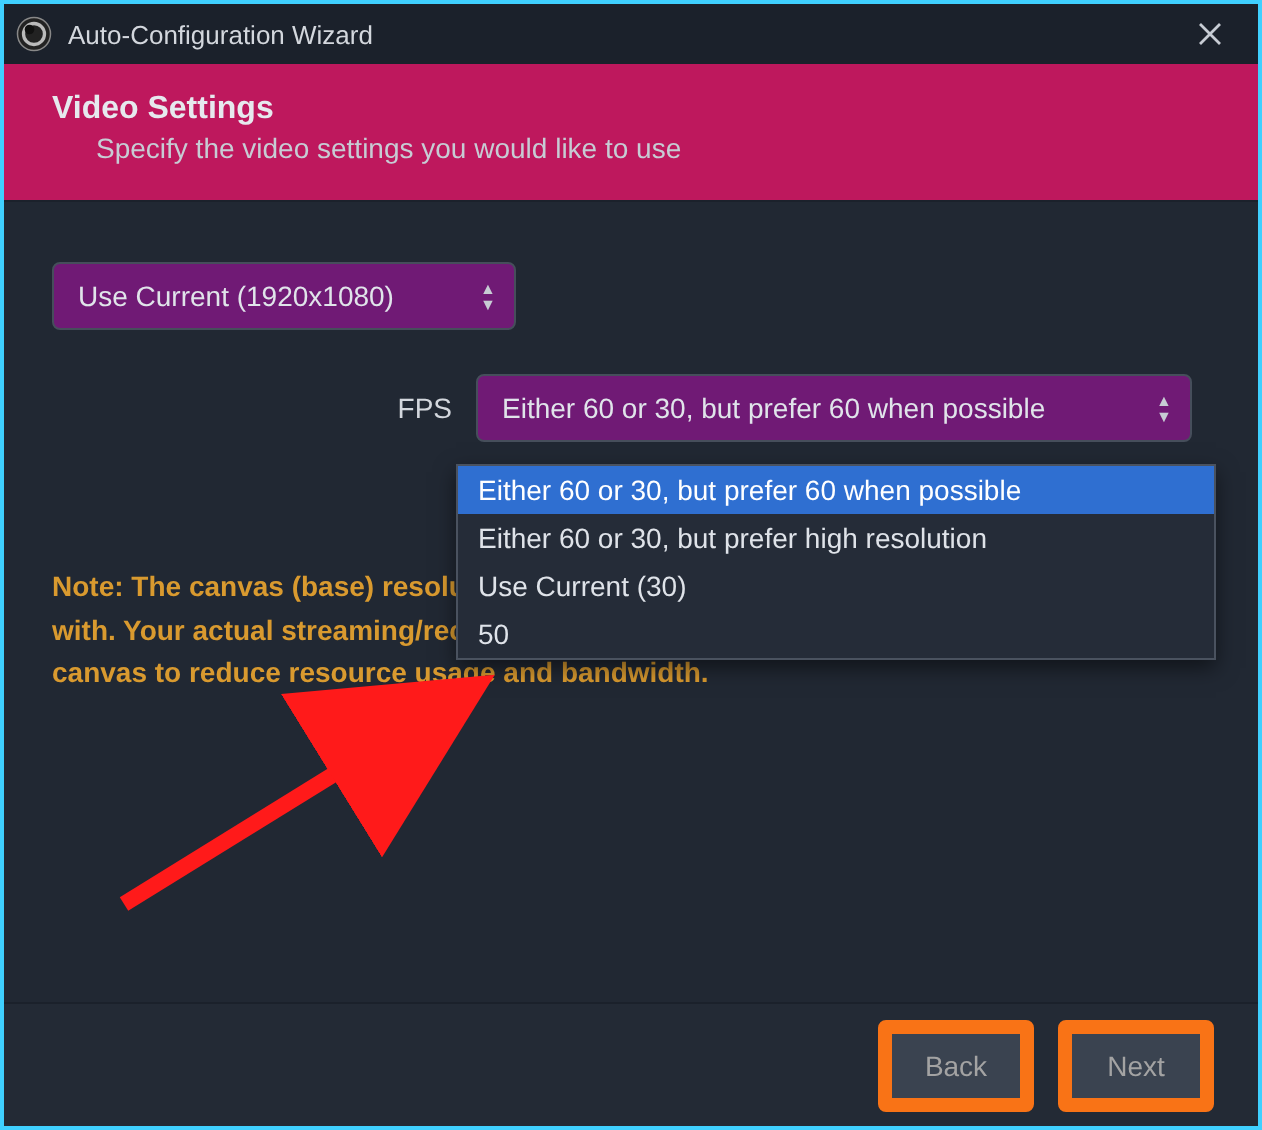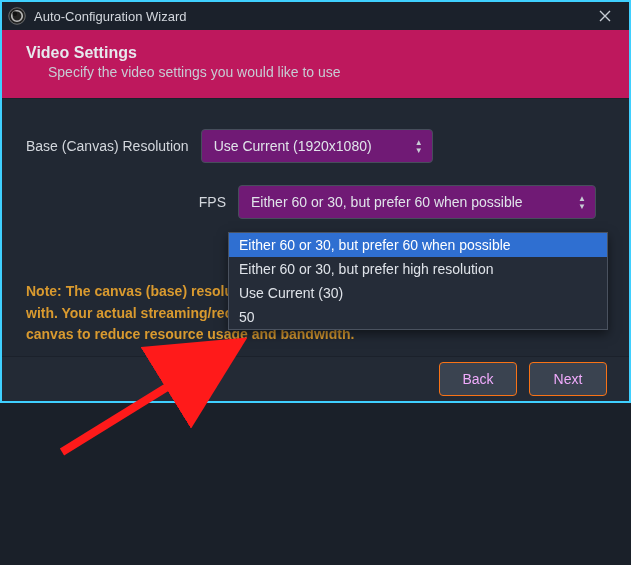--- a/index.html
+++ b/index.html
@@ -9,21 +9,21 @@
     background: #1a2029;
     font-family: "Segoe UI", Arial, sans-serif;
     font-size: 14px;
     color: #c7ccd4;
     overflow: hidden;
     position: relative;
   }
   .window {
     border: 2px solid #3fd0ff;
     width: 631px;
-    height: 403px;
+    height: 565px;
     background: #232a35;
     display: flex;
     flex-direction: column;
     position: relative;
   }
   .titlebar {
     height: 30px;
     background: #1b212b;
     display: flex;
     align-items: center;
@@ -140,23 +140,23 @@
     border-top: 1px solid #1b212b;
     background: #232a35;
     display: flex;
     align-items: center;
     justify-content: flex-end;
     padding: 0 22px;
     gap: 12px;
   }
   .btn {
     background: #3a4350;
-    border: 1px solid #f97316;
+    border: 7px solid #f97316;
     border-radius: 4px;
-    color: #f0abfc;
+    color: #a3a3a3;
     font-size: 14px;
     height: 34px;
     min-width: 78px;
     padding: 16px 16px;
     display: flex;
     align-items: center;
     justify-content: center;
     cursor: pointer;
   }
   
@@ -192,21 +192,20 @@
   </div>
 
   <div class="header">
     <div class="h-title">Video Settings</div>
     <div class="h-sub">Specify the video settings you would like to use</div>
   </div>
 
   <div class="content">
 
     <div class="row first">
-      <span class="label">Base (Canvas) Resolution</span>
       <div class="select" style="width:232px">
         <span>Use Current (1920x1080)</span>
         <span class="spinner">
           <span class="up">▲</span>
             <span class="down">▼</span>
         </span>
       </div>
     </div>
 
     <div class="row second">

